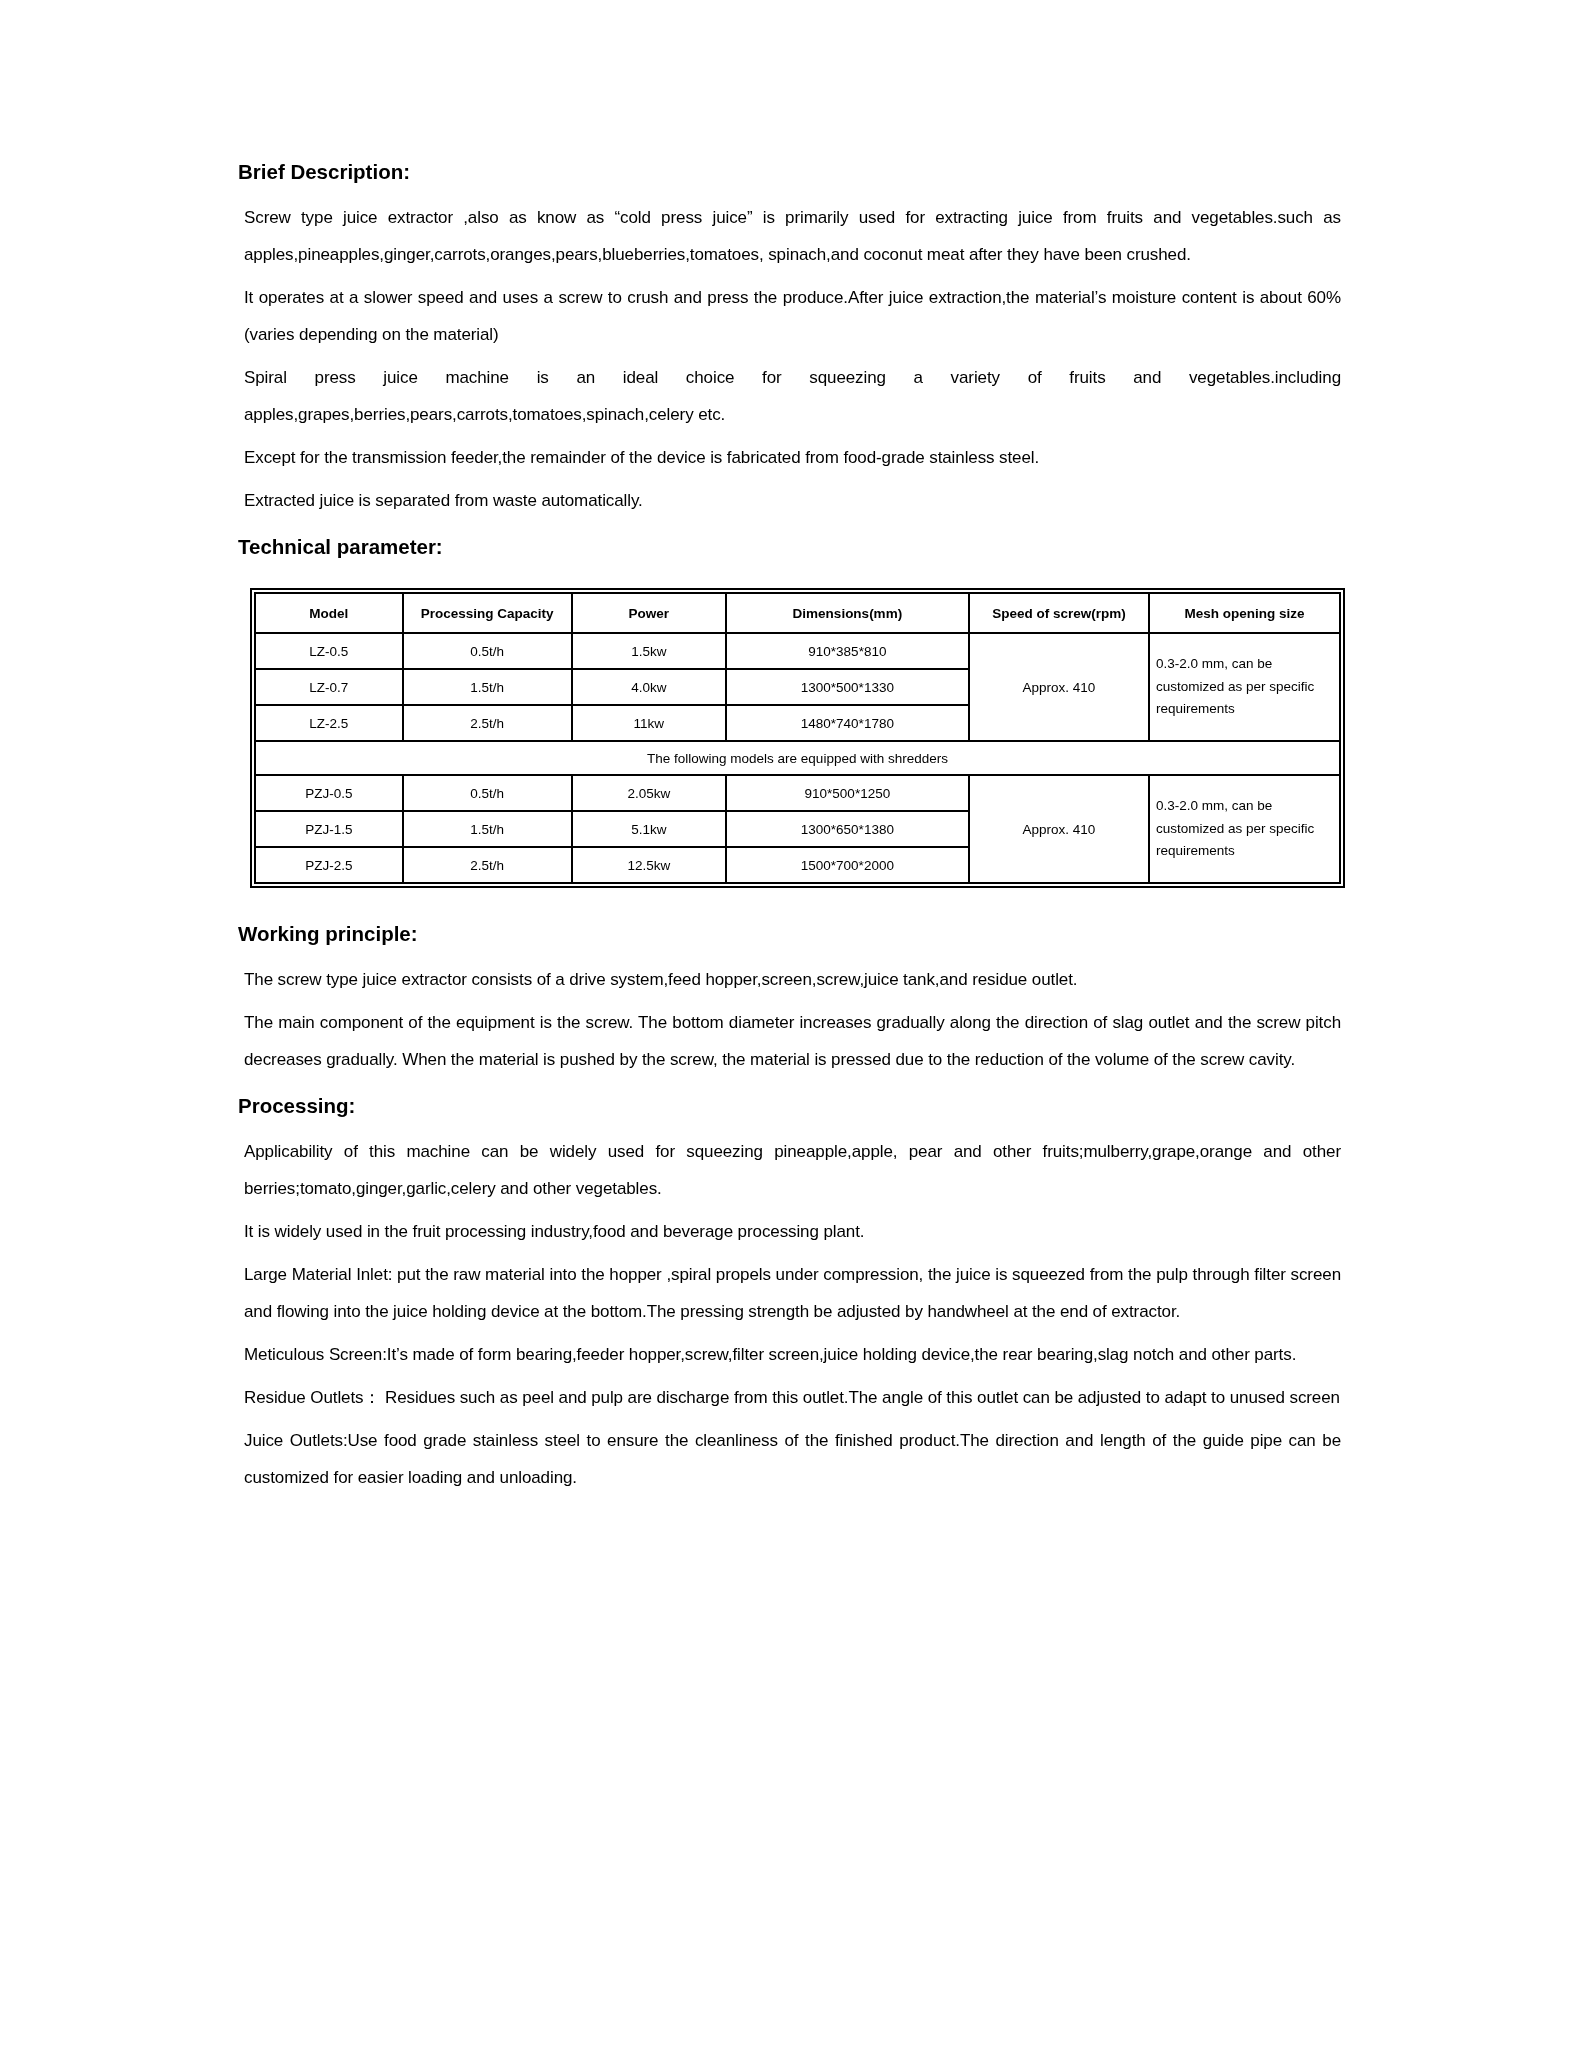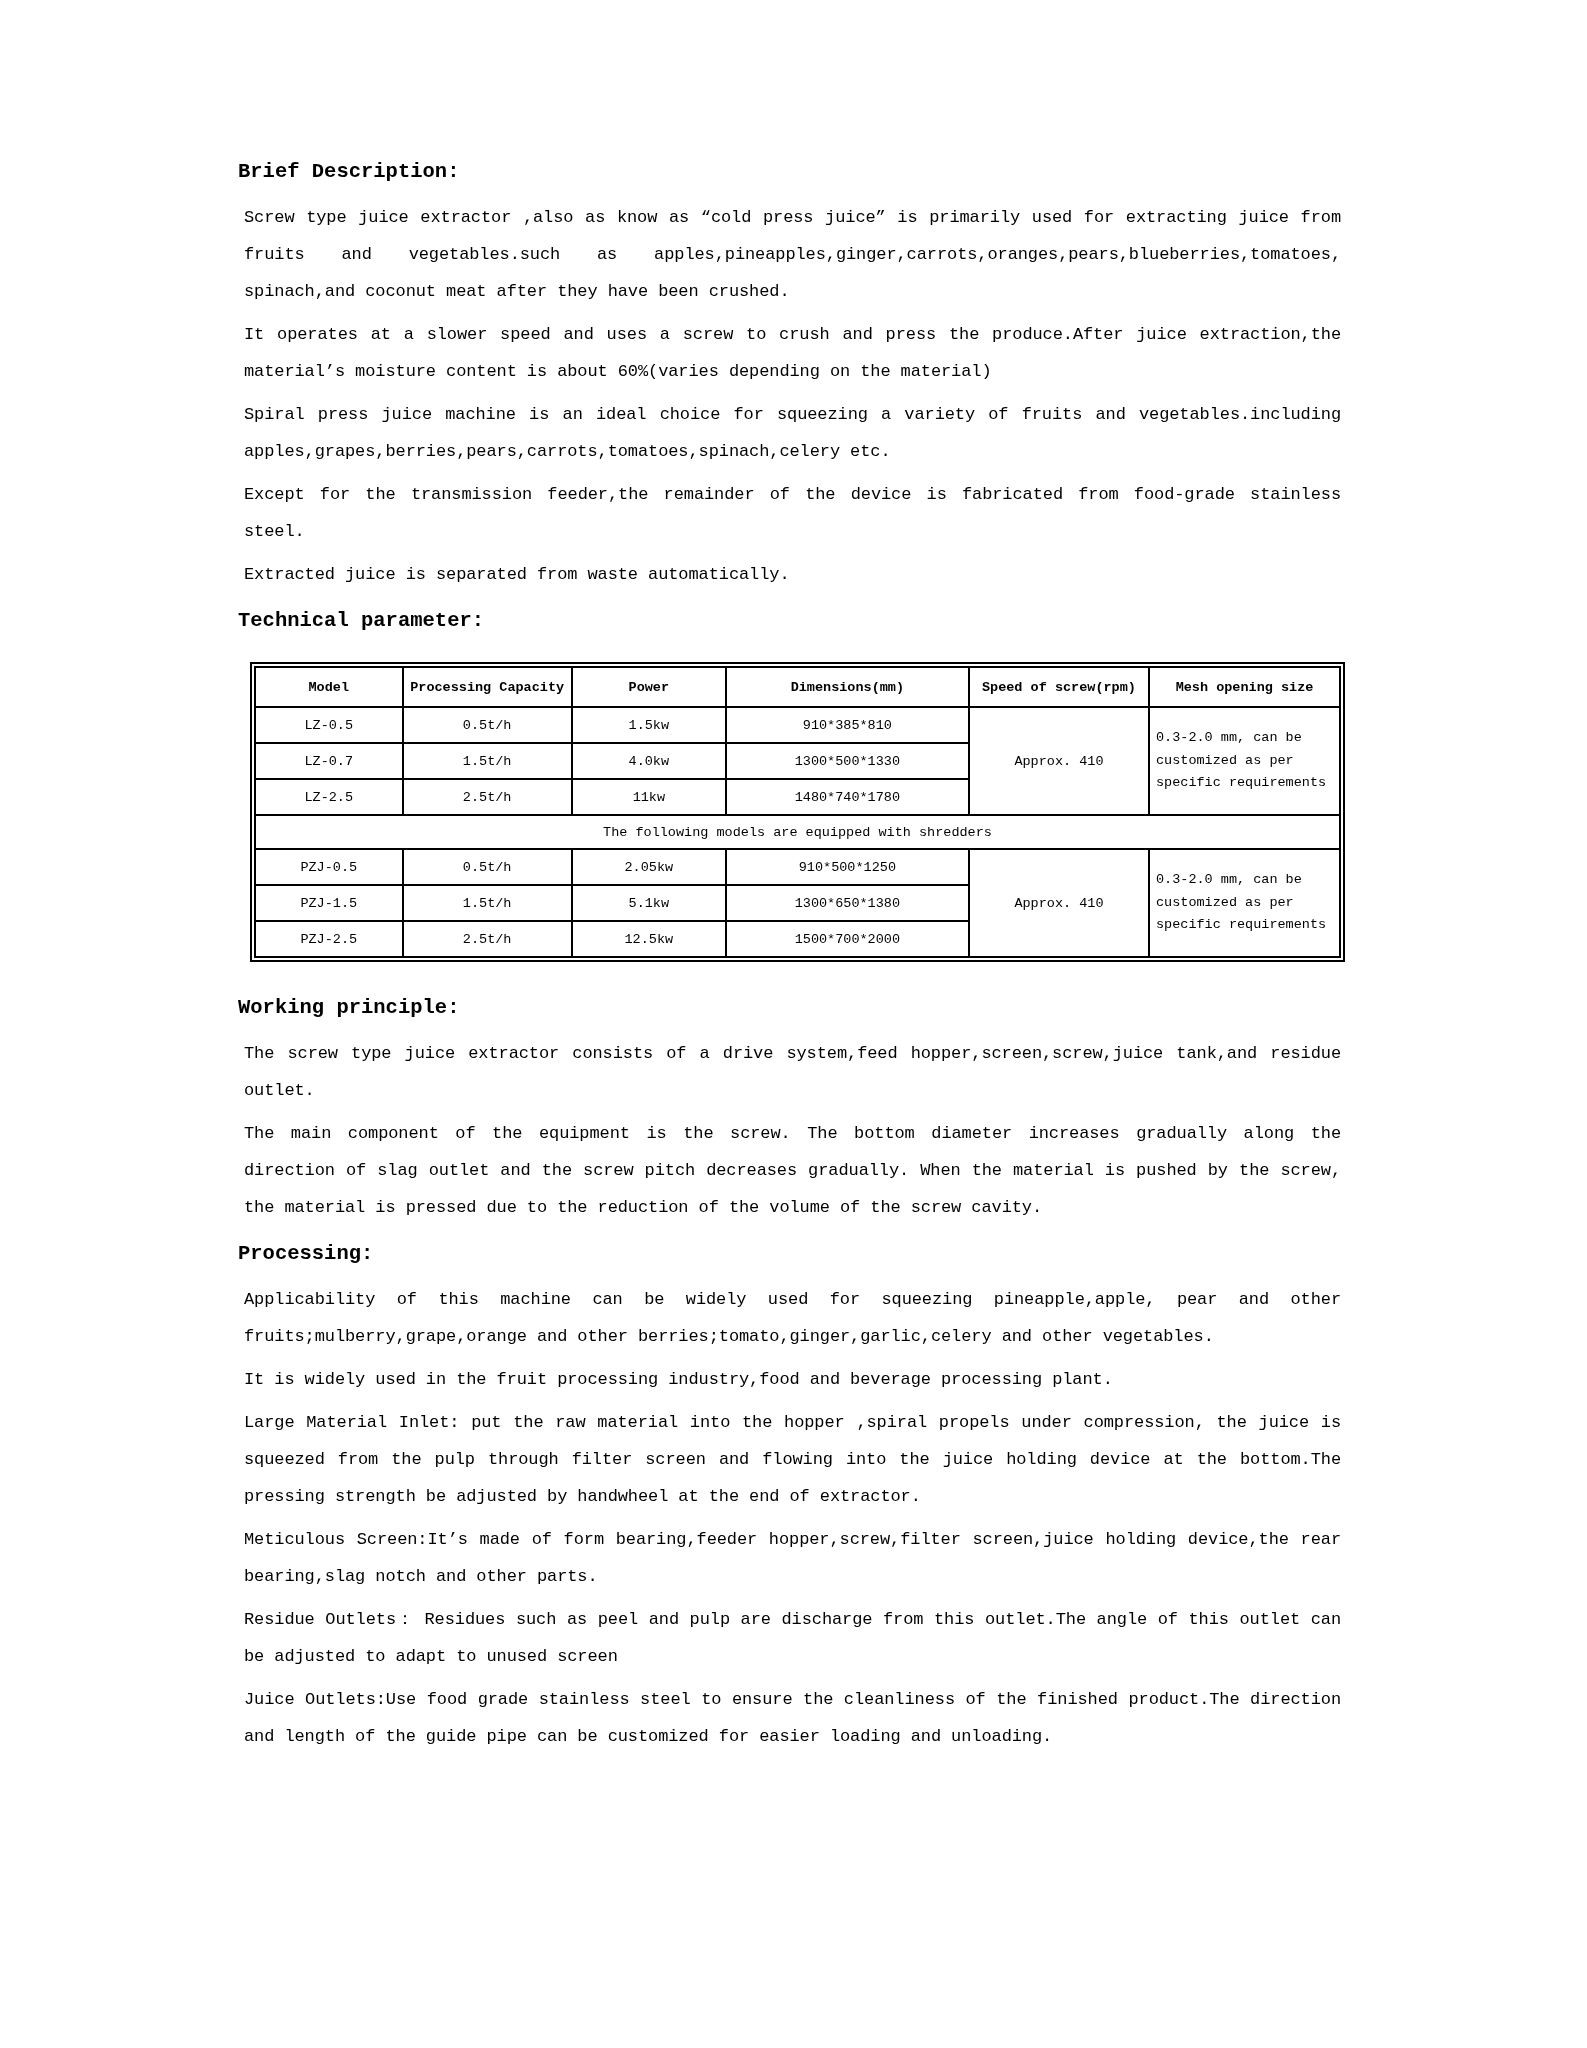--- a/index.html
+++ b/index.html
@@ -13,21 +13,20 @@
     height: 2048px;
     font-family: "Liberation Sans", sans-serif;
     color: #000000;
     overflow: hidden;
   }
   .page {
     width: 1587px;
     height: 2048px;
     padding: 150px 240px 40px 238px;
     background: #ffffff;
-    font-family: Liberation Mono, monospace;
   }
   .section-heading {
     font-size: 20.5px;
     font-weight: bold;
     line-height: 43px;
     margin: 0;
     text-align: left;
   }
   .para {
     font-size: 17px;

